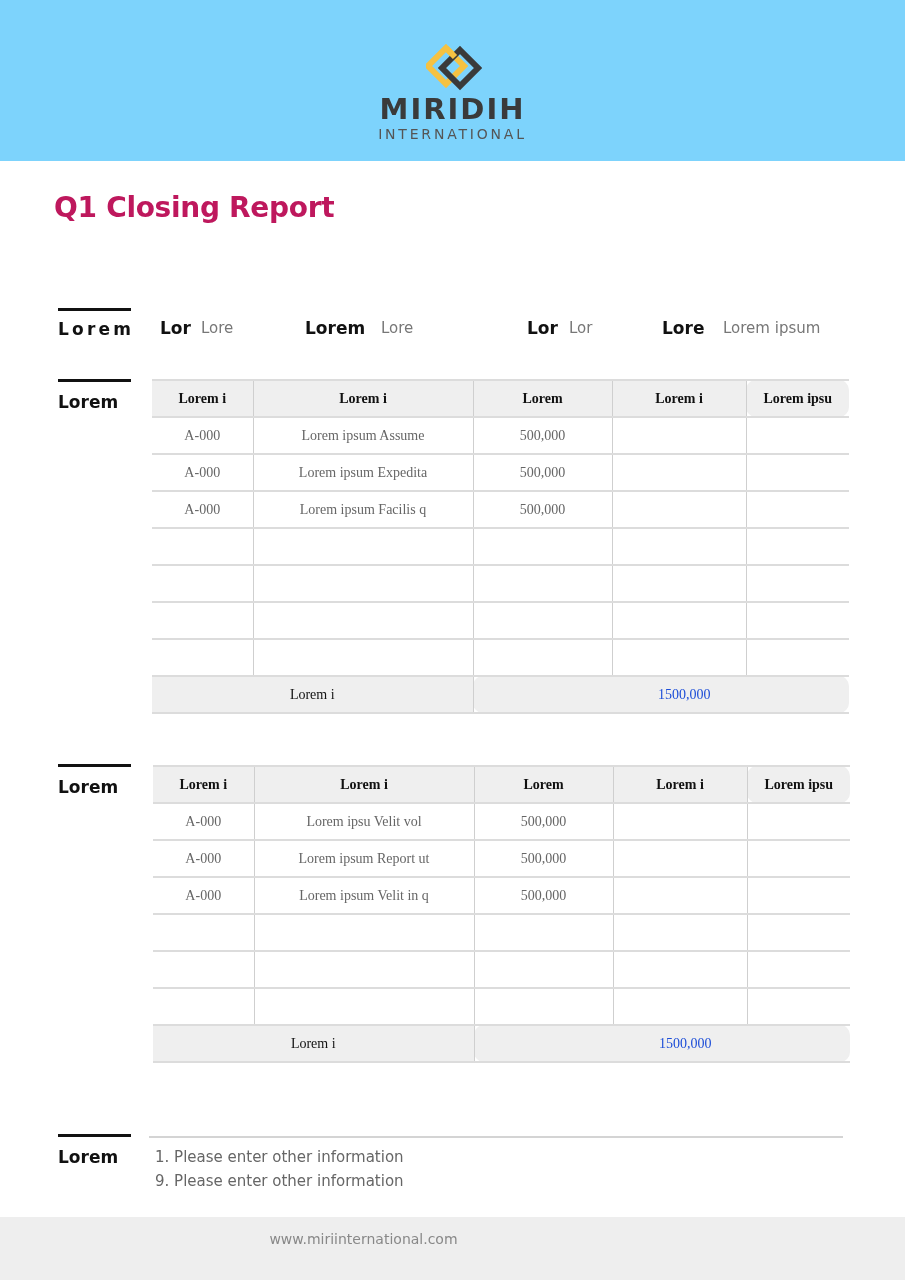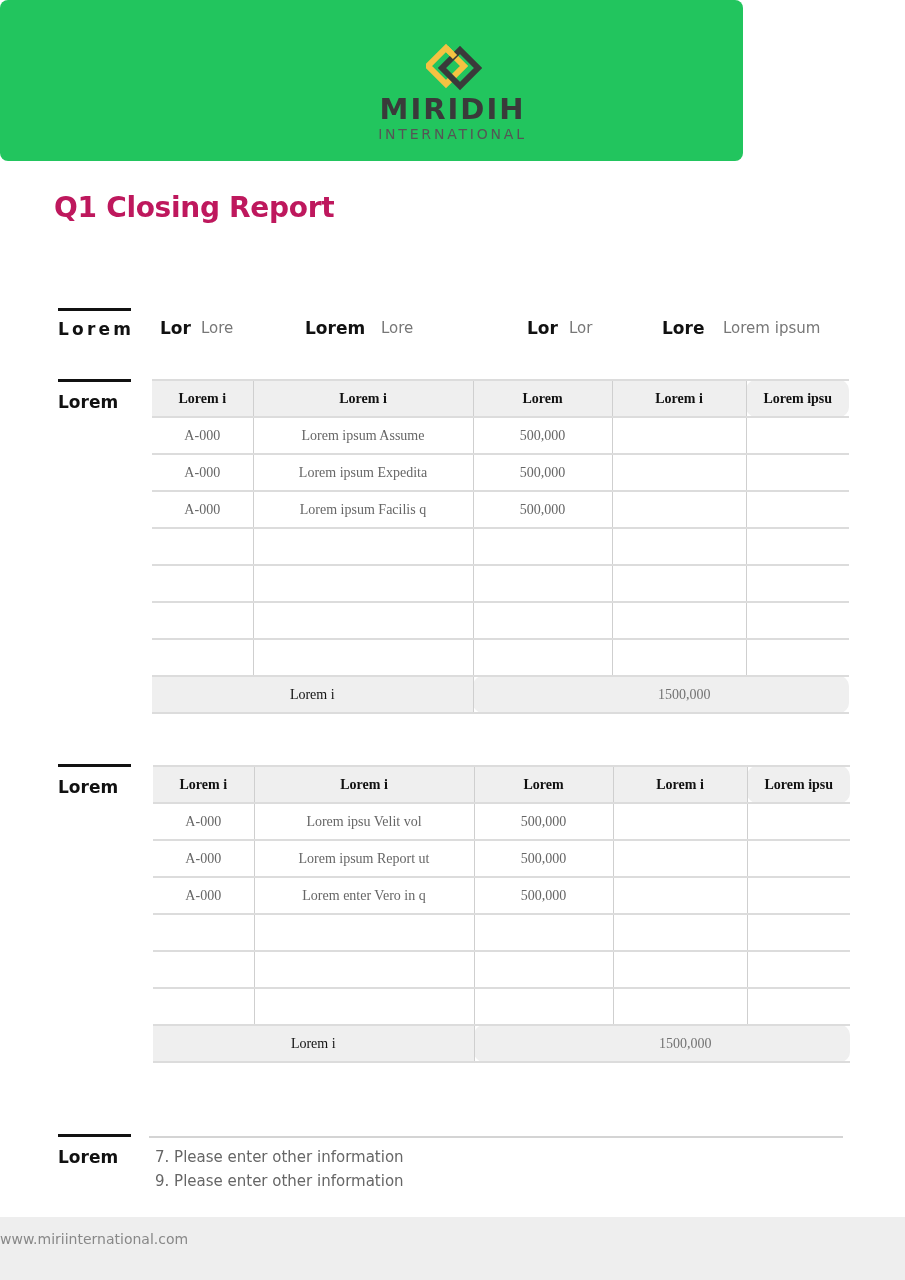--- a/index.html
+++ b/index.html
@@ -1,46 +1,46 @@
 <!DOCTYPE html>
 <html><head>
 <meta charset="utf-8">
 <style>
   * { box-sizing: border-box; margin: 0; padding: 0; }
   html, body { width: 905px; height: 1280px; background: #ffffff; }
   body { position: relative; font-family: "DejaVu Sans", sans-serif; color: #111; overflow: hidden; }
 
-  .header { position: absolute; left: 0; top: 0; width: 743px; height: 161px; background: #22c55e; border-radius: 8px; }
+  .header { position: absolute; left: 0; top: 0; width: 905px; height: 161px; background: #7dd3fc; }
   .logo-mark { position: absolute; left: 426px; top: 44px; width: 56px; height: 48px; }
   .brand-name { position: absolute; left: 0; width: 905px; top: 92px; text-align: center; font-family: "DejaVu Sans", sans-serif; font-weight: bold; font-size: 29px; letter-spacing: 2px; color: #3a3a3a; }
   .brand-sub { position: absolute; left: 0; width: 905px; top: 126px; text-align: center; font-family: "DejaVu Sans", sans-serif; font-size: 14px; letter-spacing: 2.8px; color: #555; }
 
   .page-title { position: absolute; left: 54px; top: 191px; font-family: "DejaVu Sans", sans-serif; font-weight: bold; font-size: 28px; color: #be185d; letter-spacing: -0.3px; }
 
   .sec-bar { position: absolute; left: 58px; width: 73px; height: 3px; background: #111; }
   .sec-label { position: absolute; left: 58px; font-family: "DejaVu Sans", sans-serif; font-weight: bold; font-size: 17px; color: #111; }
   .sec-label.spaced { letter-spacing: 3.2px; }
 
   .info-key { position: absolute; top: 318px; font-weight: bold; font-size: 17px; color: #111; font-family: "DejaVu Sans", sans-serif; }
   .info-val { position: absolute; top: 319px; font-size: 15px; color: #777; font-family: "DejaVu Sans", sans-serif; }
 
   table.grid { position: absolute; border-collapse: collapse; table-layout: fixed; font-family: Liberation Serif, serif; }
   table.grid td, table.grid th { height: 37px; text-align: center; vertical-align: middle; border-bottom: 2px solid #dcdcdc; border-right: 1px solid #cfcfcf; font-size: 14px; overflow: hidden; white-space: nowrap; padding: 0 2px; }
   table.grid tr td:last-child, table.grid tr th:last-child { border-right: none; border-radius: 10px; }
   table.grid th { background: #efefef; font-weight: bold; color: #111; font-size: 14px; border-top: 2px solid #dcdcdc; }
   table.grid td { color: #666; background: #fff; }
   table.grid tr.sum td { background: #efefef; }
   table.grid tr.sum td.sum-label { color: #111; }
-  table.grid tr.sum td.sum-value { color: #737373; padding-left: 48px; }
+  table.grid tr.sum td.sum-value { color: #1d4ed8; padding-left: 48px; }
 
   .notes-rule { position: absolute; left: 149px; top: 1136px; width: 694px; height: 2px; background: #d4d4d4; }
   .note-line { position: absolute; left: 155px; font-size: 15px; color: #666; font-family: "DejaVu Sans", sans-serif; }
 
   .footer { position: absolute; left: 0; top: 1217px; width: 905px; height: 63px; background: #eeeeee; }
-  .footer-url { position: absolute; left: 0; width: 727px; top: 14px; text-align: left; font-size: 14px; color: #888; font-family: "DejaVu Sans", sans-serif; }
+  .footer-url { position: absolute; left: 0; width: 727px; top: 14px; text-align: center; font-size: 14px; color: #888; font-family: "DejaVu Sans", sans-serif; }
 </style>
 </head>
 <body>
 
 <div class="header">
   <svg class="logo-mark" viewBox="0 0 56 48">
     <polygon points="20,4 38,22 20,40 2,22" fill="none" stroke="#f5c242" stroke-width="6"></polygon>
     <polygon points="34,6 52,24 34,42 16,24" fill="none" stroke="#3a3a3a" stroke-width="6"></polygon>
     <path d="M20,4 L29,13" stroke="#f5c242" stroke-width="6" fill="none"></path>
   </svg>
@@ -169,21 +169,21 @@
     </tr>
     <tr>
       <td>A-000</td>
       <td>Lorem ipsum Report ut</td>
       <td>500,000</td>
       <td></td>
       <td></td>
     </tr>
     <tr>
       <td>A-000</td>
-      <td>Lorem enter Vero in q</td>
+      <td>Lorem ipsum Velit in q</td>
       <td>500,000</td>
       <td></td>
       <td></td>
     </tr>
     <tr>
       <td></td>
       <td></td>
       <td></td>
       <td></td>
       <td></td>
@@ -205,18 +205,18 @@
     <tr class="sum">
       <td class="sum-label" colspan="2">Lorem i</td>
       <td class="sum-value" colspan="3">1500,000</td>
     </tr>
   </tbody>
 </table>
 
 <div class="sec-bar" style="top:1134px"></div>
 <div class="sec-label" style="top:1147px">Lorem</div>
 <div class="notes-rule"></div>
-<div class="note-line" style="top:1148px">7. Please enter other information</div>
+<div class="note-line" style="top:1148px">1. Please enter other information</div>
 <div class="note-line" style="top:1172px">9. Please enter other information</div>
 
 <div class="footer">
   <div class="footer-url">www.miriinternational.com</div>
 </div>
 
 </body></html>

